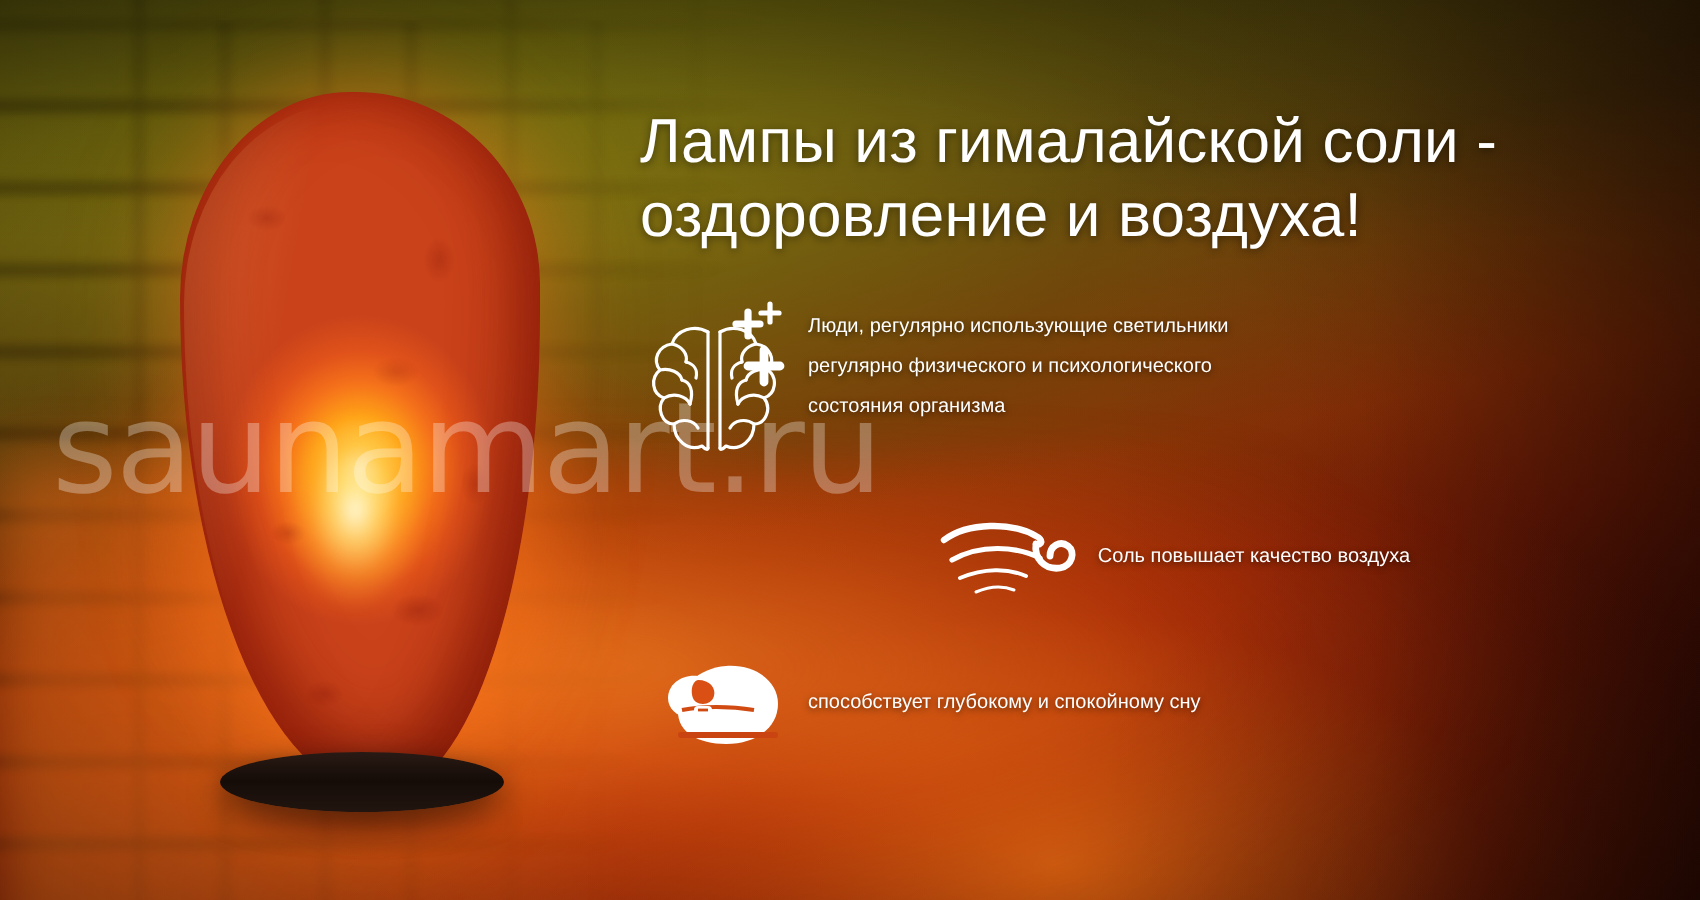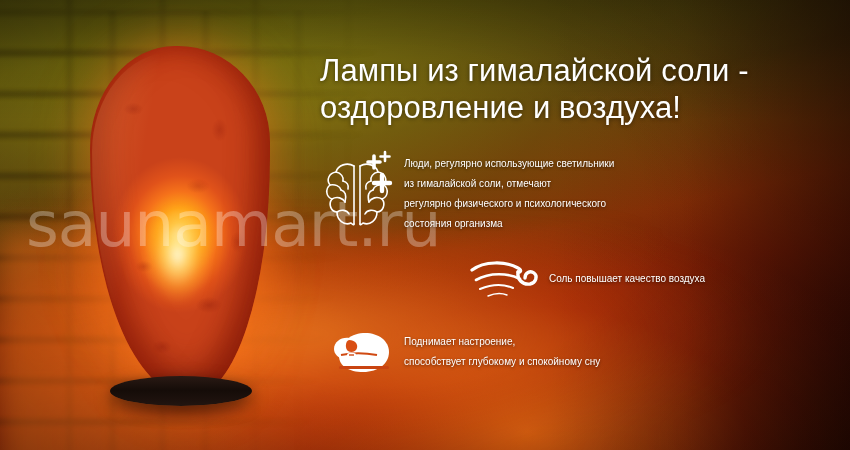--- a/index.html
+++ b/index.html
@@ -274,21 +274,20 @@
             <path d="M49 31 C45 32 43 35 44 39"></path>
             <path d="M51 40 C47 41 45 45 47 52"></path>
 
             <path d="M52 6 L52 18 M46 12 L58 12" stroke-width="3.6"></path>
             <path d="M63 2 L63 11 M58.5 6.5 L67.5 6.5" stroke-width="2.6"></path>
             <path d="M60 25 L60 41 M52 33 L68 33" stroke-width="4.4"></path>
           </svg>
         </div>
         <div class="feat-text">
           <span class="ln">Люди, регулярно использующие светильники</span>
-          <span class="ln">из гималайской соли, отмечают</span>
           <span class="ln">регулярно физического и психологического</span>
           <span class="ln">состояния организма</span>
         </div>
       </div>
 
       <div class="feature f2">
         <div class="feat-icon">
           <svg width="80" height="46" viewBox="0 0 80 46" fill="none" stroke="#ffffff" stroke-linecap="round" stroke-linejoin="round">
 
             <path d="M59 23 C59 18 64 15 68 18 C72 21 70 28 64 29 C56 30 51 24 52 17" stroke-width="3.4"></path>
@@ -327,20 +326,19 @@
 
             <rect x="14" y="44" width="50" height="3" rx="1.5" fill="#c94411"></rect>
 
             <path d="M16 33 C26 31 40 31 52 33" stroke="#d04a12" stroke-width="2" fill="none"></path>
 
             <rect x="22" y="31" width="9" height="9" rx="2" fill="#ffffff"></rect>
             <path d="M24 33 L29 33" stroke="#d04a12" stroke-width="1.4"></path>
           </svg>
         </div>
         <div class="feat-text">
-          <span class="ln">Поднимает настроение,</span>
           <span class="ln">способствует глубокому и спокойному сну</span>
         </div>
       </div>
 
     </div>
   </div>
 </div>
 
 </body></html>

